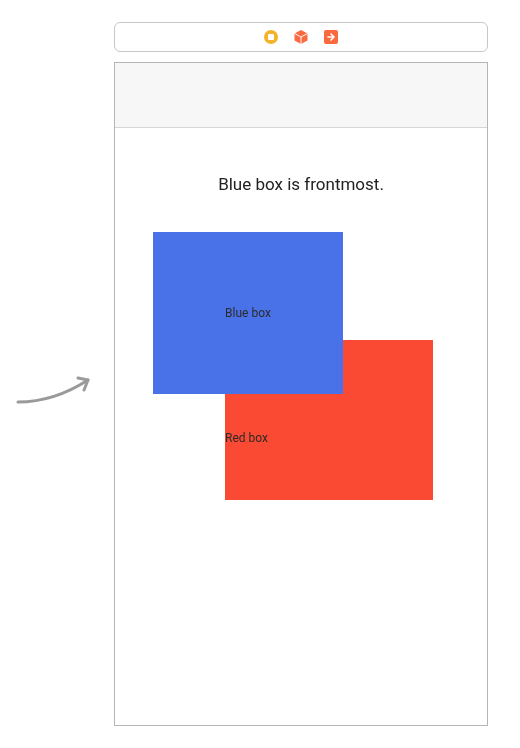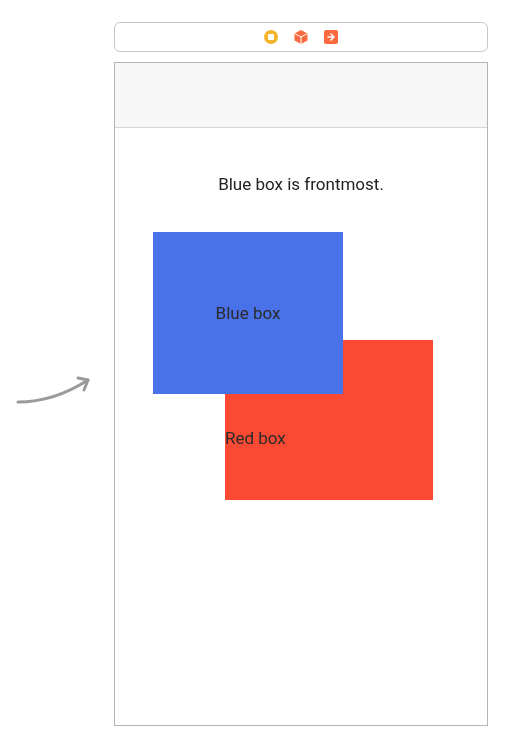--- a/index.html
+++ b/index.html
@@ -74,21 +74,21 @@
       background: #fa4a33; 
       display: flex;
       align-items: center;
       z-index: 1;
     }
     .red-box .box-label {
       position: relative;
       top: 18px;
     }
     .box-label {
-      font-size: 17px;
+      font-size: 12px;
       color: #2b2b2b;
       text-align: center;
     }
     
     .arrow {
       position: absolute;
       top: 372px;
       left: 14px;
       width: 92px;
       height: 36px;

